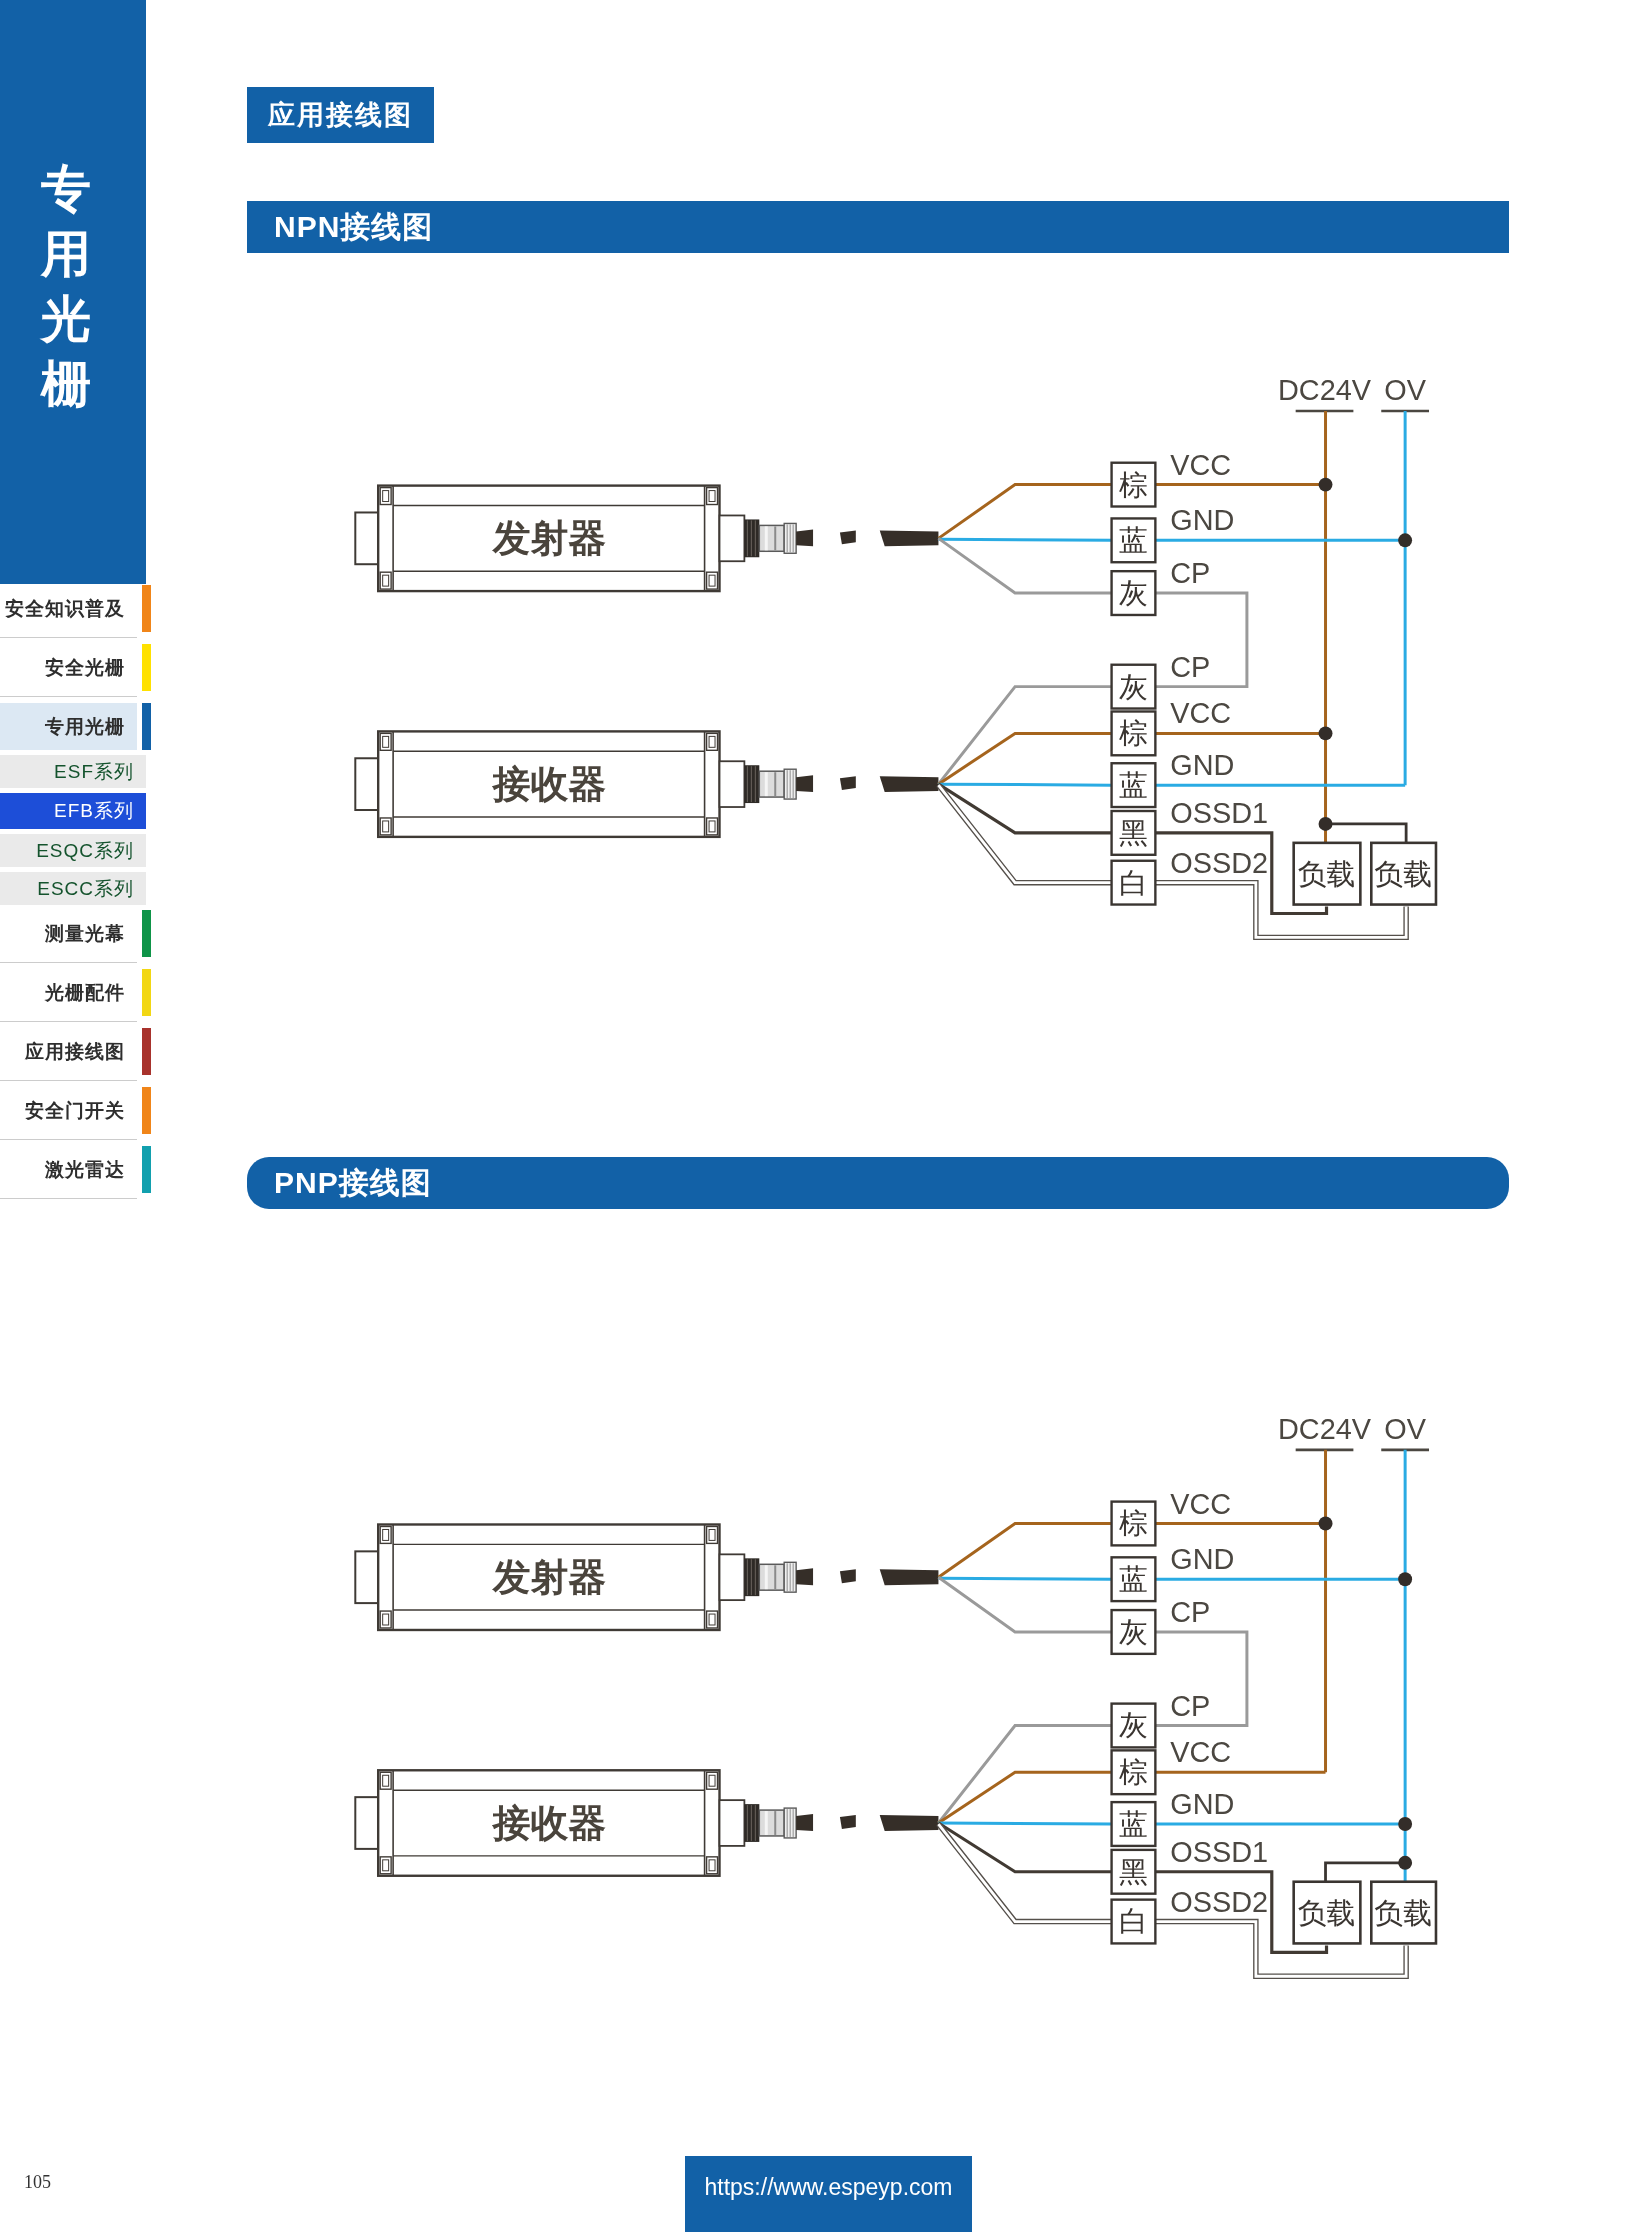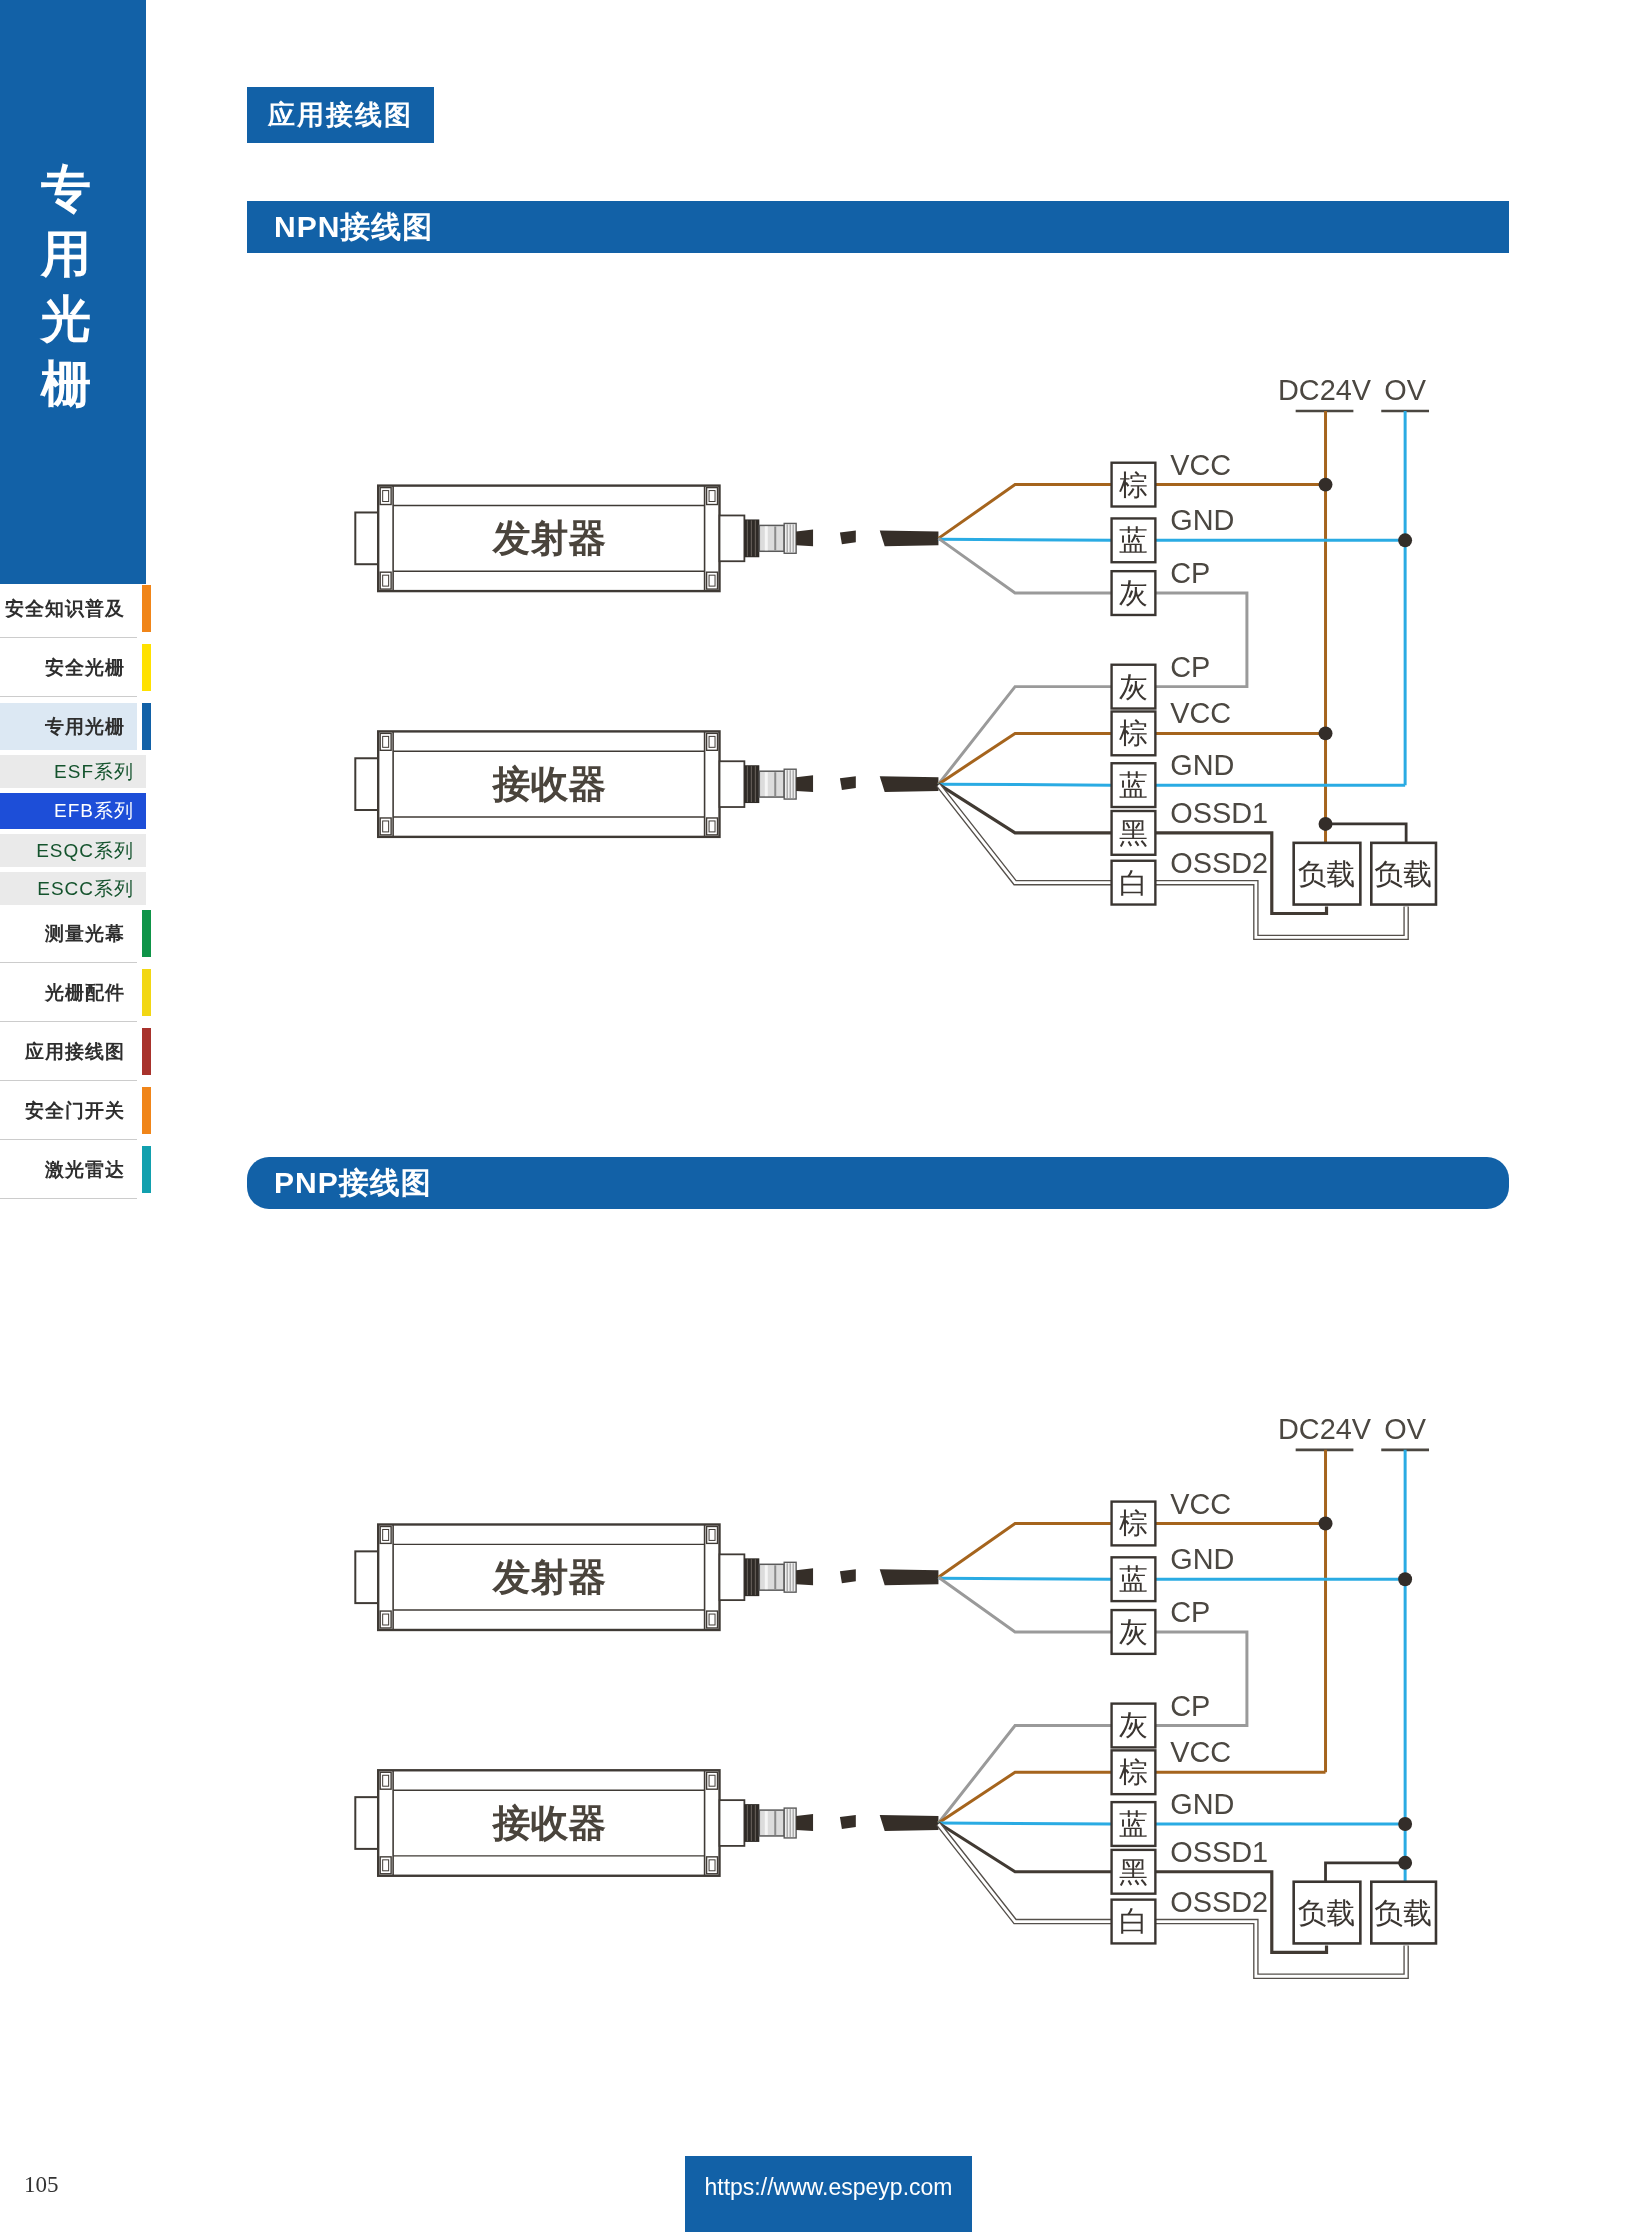--- a/index.html
+++ b/index.html
@@ -32,21 +32,21 @@
        box-sizing:border-box;letter-spacing:1px;}
   .bar.npn{top:201px;}
   .bar.pnp{top:1157px;border-radius:22px;}
 
   
   svg.diagram{position:absolute;left:0;top:0;}
   svg.diagram text{font-family:"Liberation Sans","DejaVu Sans",sans-serif;}
 
   
   .page-num{position:absolute;left:24px;top:2172px;font-family:"Liberation Serif","DejaVu Serif",serif;
-            font-size:23px;color:#333;}
+            font-size:18px;color:#333;}
   .footer-box{position:absolute;left:685px;top:2156px;width:287px;height:77px;background:#1261a7;
               display:flex;justify-content:center;}
   .footer-box a{color:#fff;font-size:23px;text-decoration:none;margin-top:18px;}
 </style>
 </head>
 <body>
 
 <div class="page">
 
   <aside>

